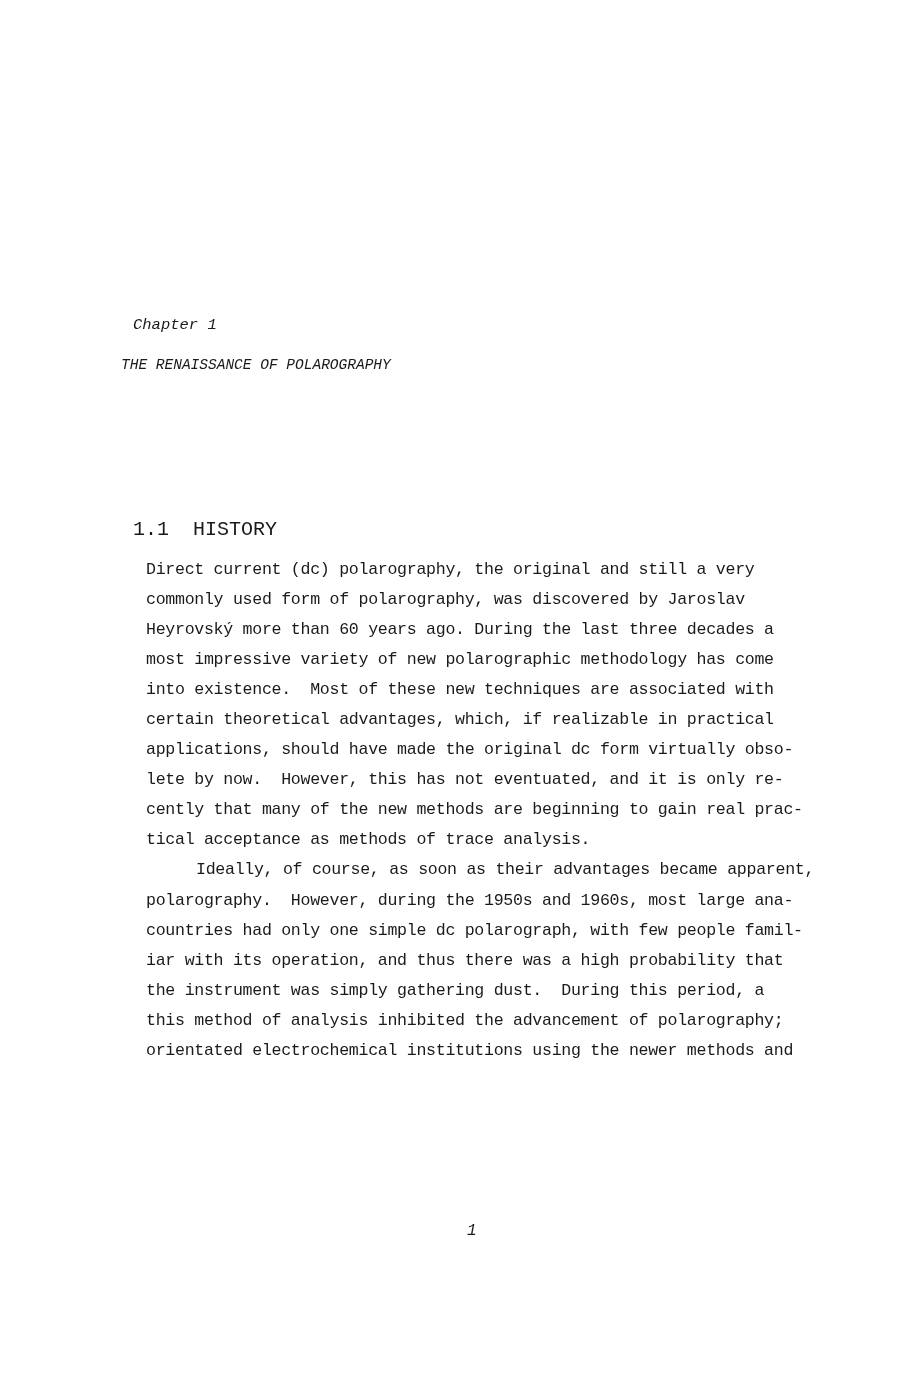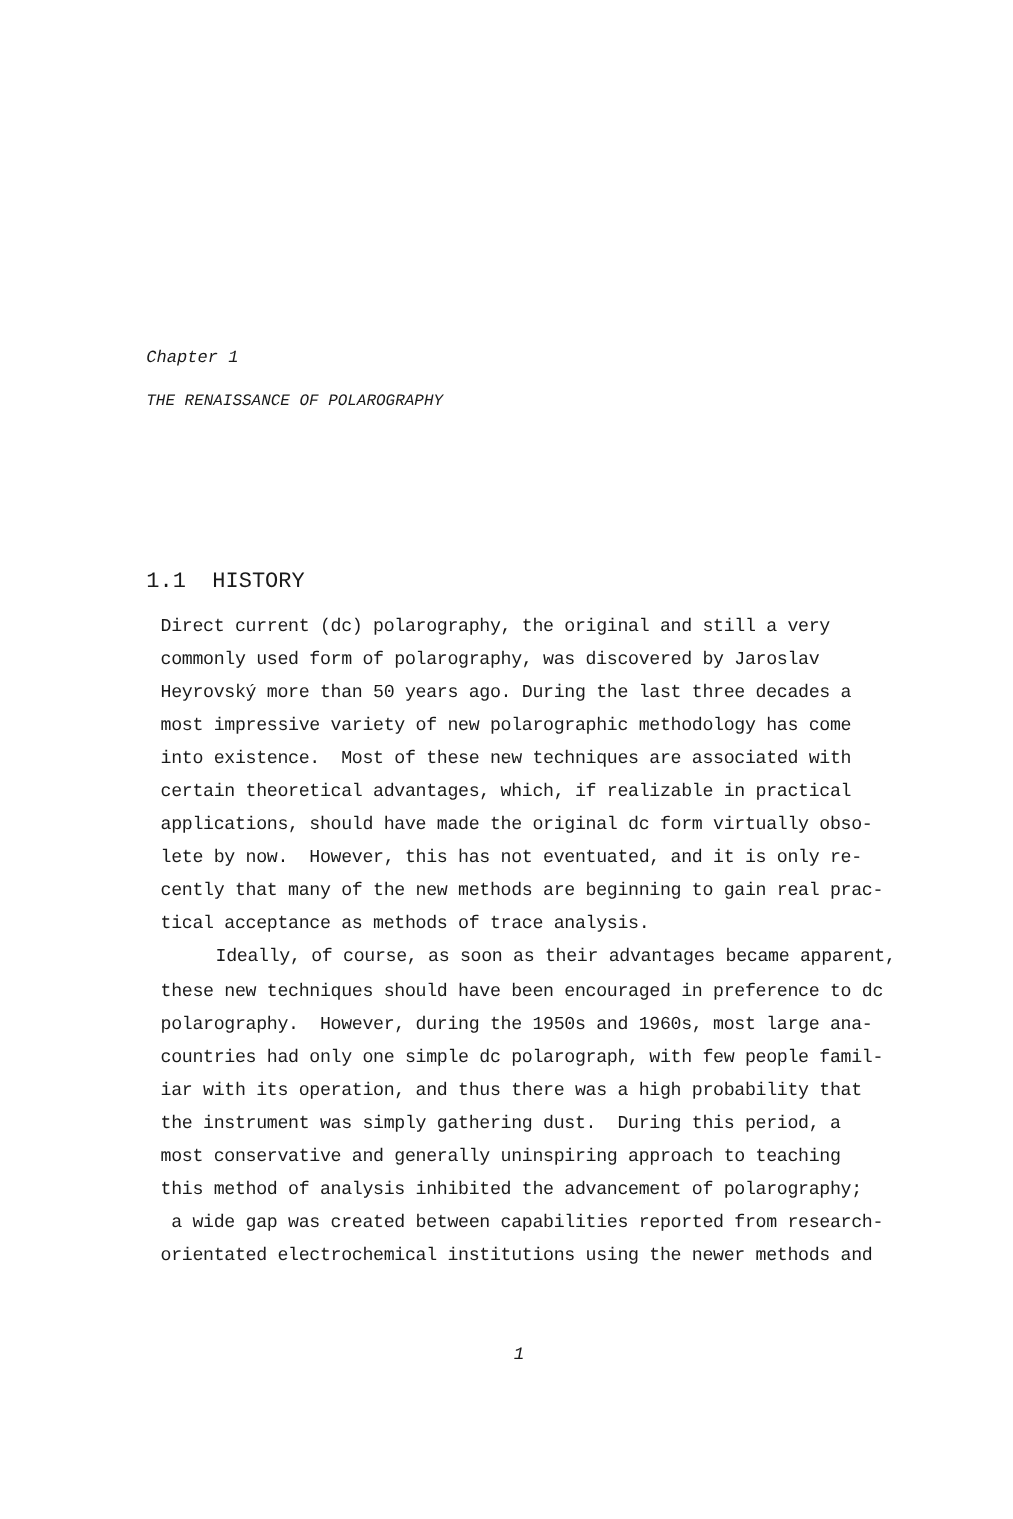--- a/index.html
+++ b/index.html
@@ -26,21 +26,21 @@
       position: absolute;
       left: 133px;
       top: 316px;
       font-family: "Liberation Mono", "DejaVu Sans Mono", monospace;
       font-style: italic;
       font-size: 15.5px;
       white-space: pre;
     }
     .chapter-title {
       position: absolute;
-      left: 133px;
+      left: 121px;
       top: 357px;
       font-family: "Liberation Mono", "DejaVu Sans Mono", monospace;
       font-style: italic;
       font-size: 14.5px;
       white-space: pre;
     }
     .section-heading {
       position: absolute;
       left: 133px;
       top: 518px;
@@ -81,38 +81,35 @@
 
   <div class="chapter-label">Chapter 1</div>
   <div class="chapter-title">THE RENAISSANCE OF POLAROGRAPHY</div>
 
   <div class="section-heading">1.1  HISTORY</div>
 
   <div class="body-text">
     <div>
       <div class="line">Direct current (dc) polarography, the original and still a very</div>
       <div class="line">commonly used form of polarography, was discovered by Jaroslav</div>
-      <div class="line">Heyrovský more than 50 years ago. During the last three decades a</div>
+      <div class="line">Heyrovský more than 60 years ago. During the last three decades a</div>
       <div class="line">most impressive variety of new polarographic methodology has come</div>
       <div class="line">into existence.  Most of these new techniques are associated with</div>
       <div class="line">certain theoretical advantages, which, if realizable in practical</div>
       <div class="line">applications, should have made the original dc form virtually obso-</div>
       <div class="line">lete by now.  However, this has not eventuated, and it is only re-</div>
       <div class="line">cently that many of the new methods are beginning to gain real prac-</div>
       <div class="line">tical acceptance as methods of trace analysis.</div>
     </div>
     <div>
       <div class="line indent">Ideally, of course, as soon as their advantages became apparent,</div>
-      <div class="line">these new techniques should have been encouraged in preference to dc</div>
       <div class="line">polarography.  However, during the 1950s and 1960s, most large ana-</div>
       <div class="line">countries had only one simple dc polarograph, with few people famil-</div>
       <div class="line">iar with its operation, and thus there was a high probability that</div>
       <div class="line">the instrument was simply gathering dust.  During this period, a</div>
-      <div class="line">most conservative and generally uninspiring approach to teaching</div>
       <div class="line">this method of analysis inhibited the advancement of polarography;</div>
-      <div class="line"> a wide gap was created between capabilities reported from research-</div>
       <div class="line">orientated electrochemical institutions using the newer methods and</div>
     </div>
   </div>
 
   <div class="page-number">1</div>
 
 </div>
 
 </body></html>

